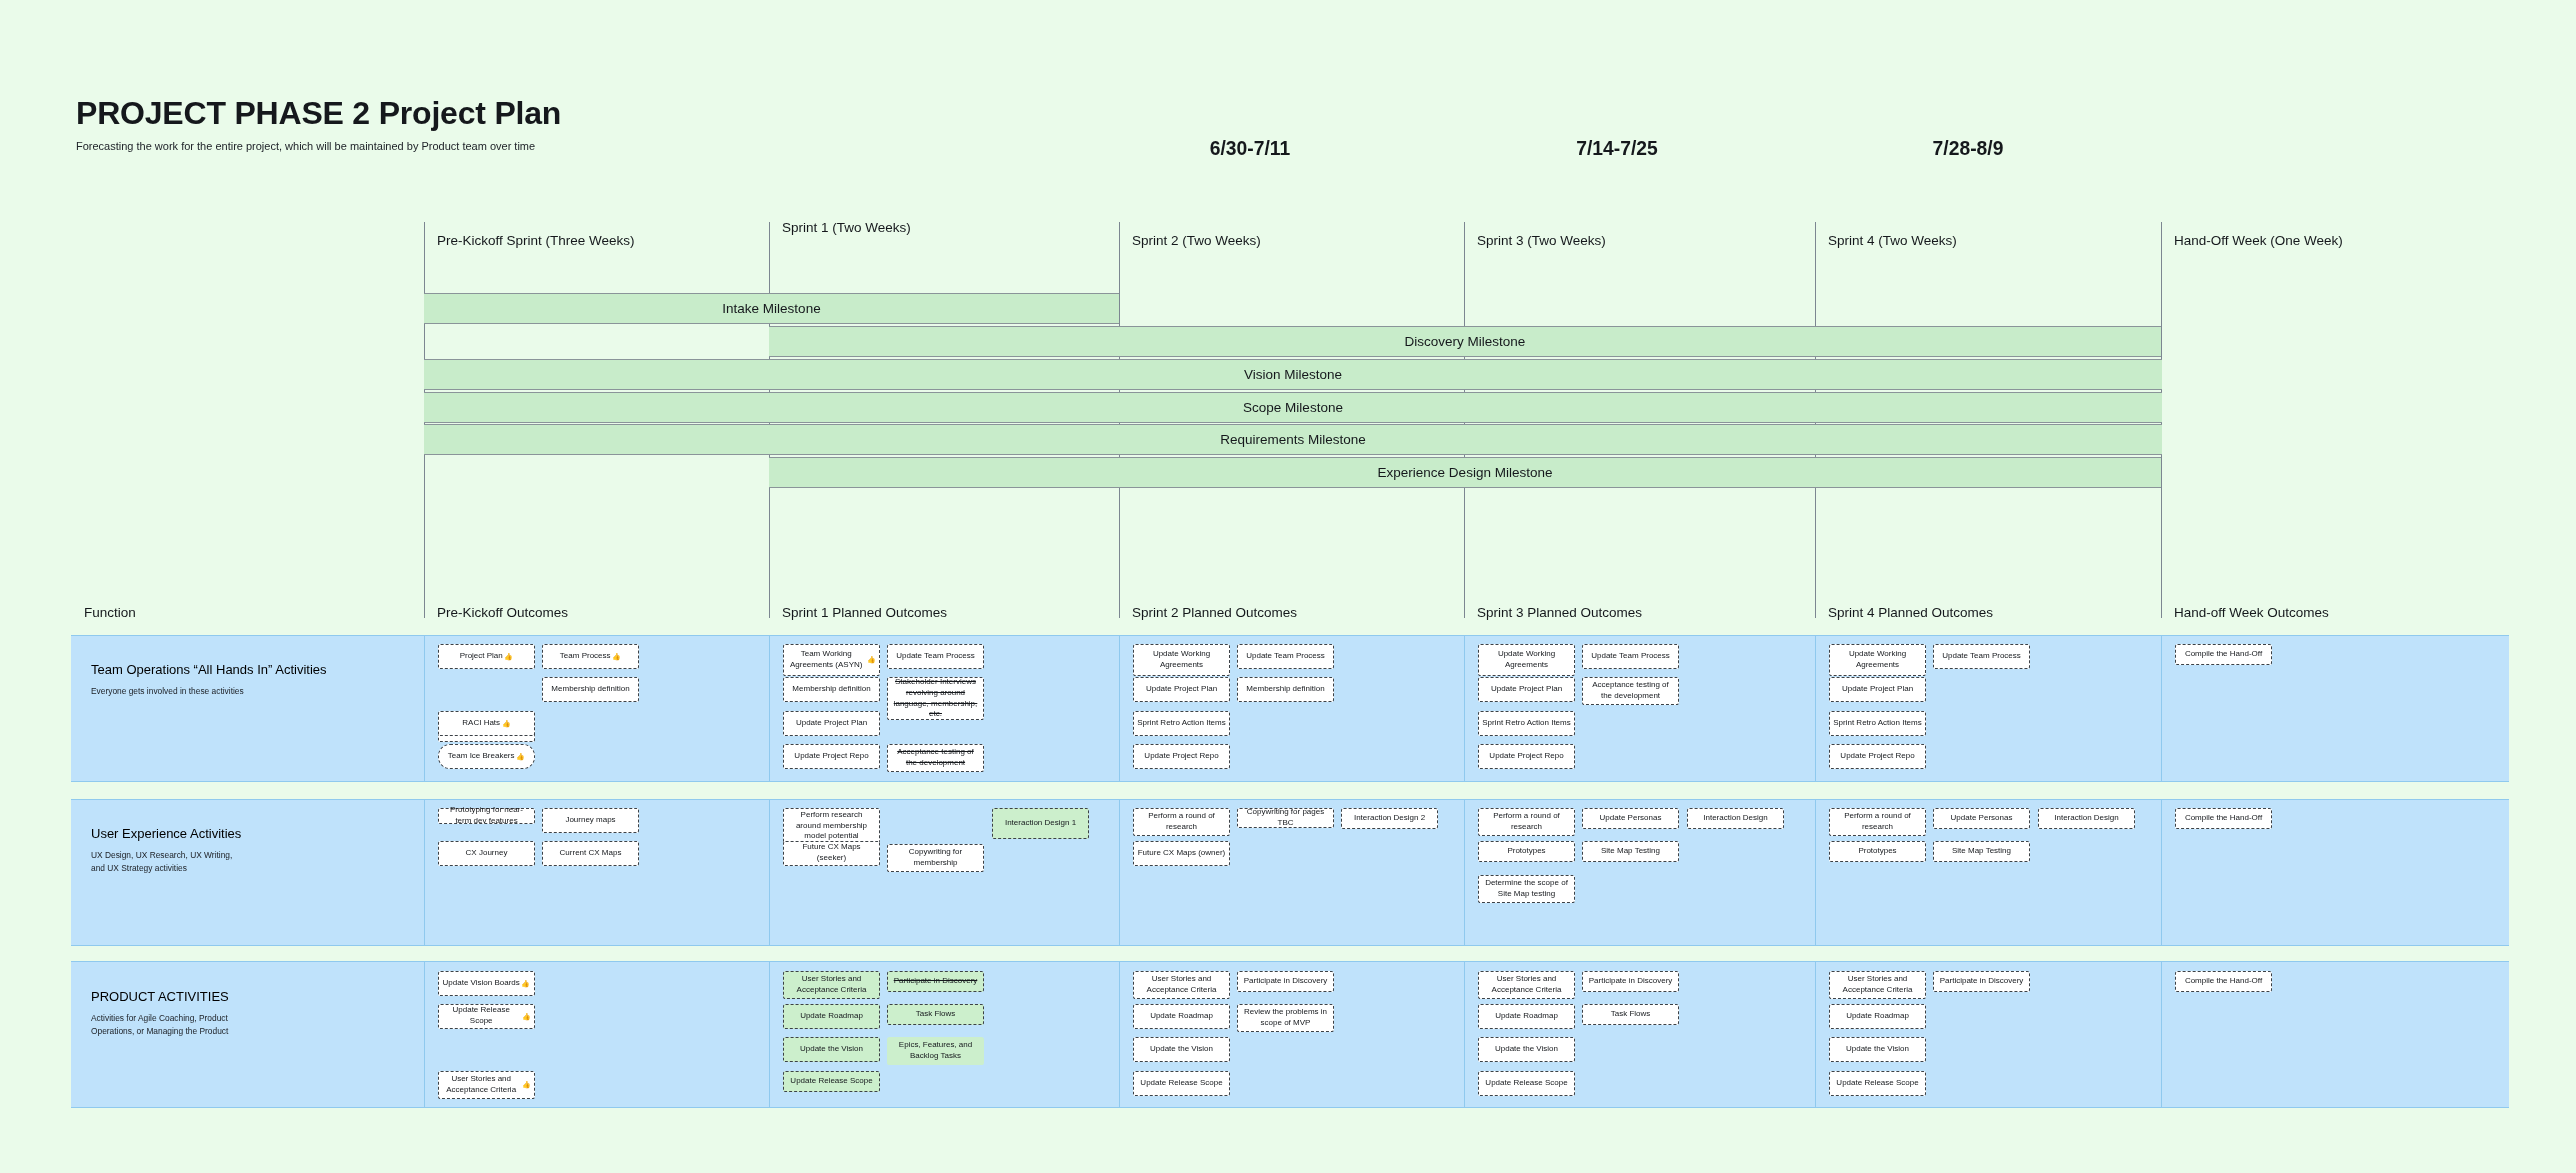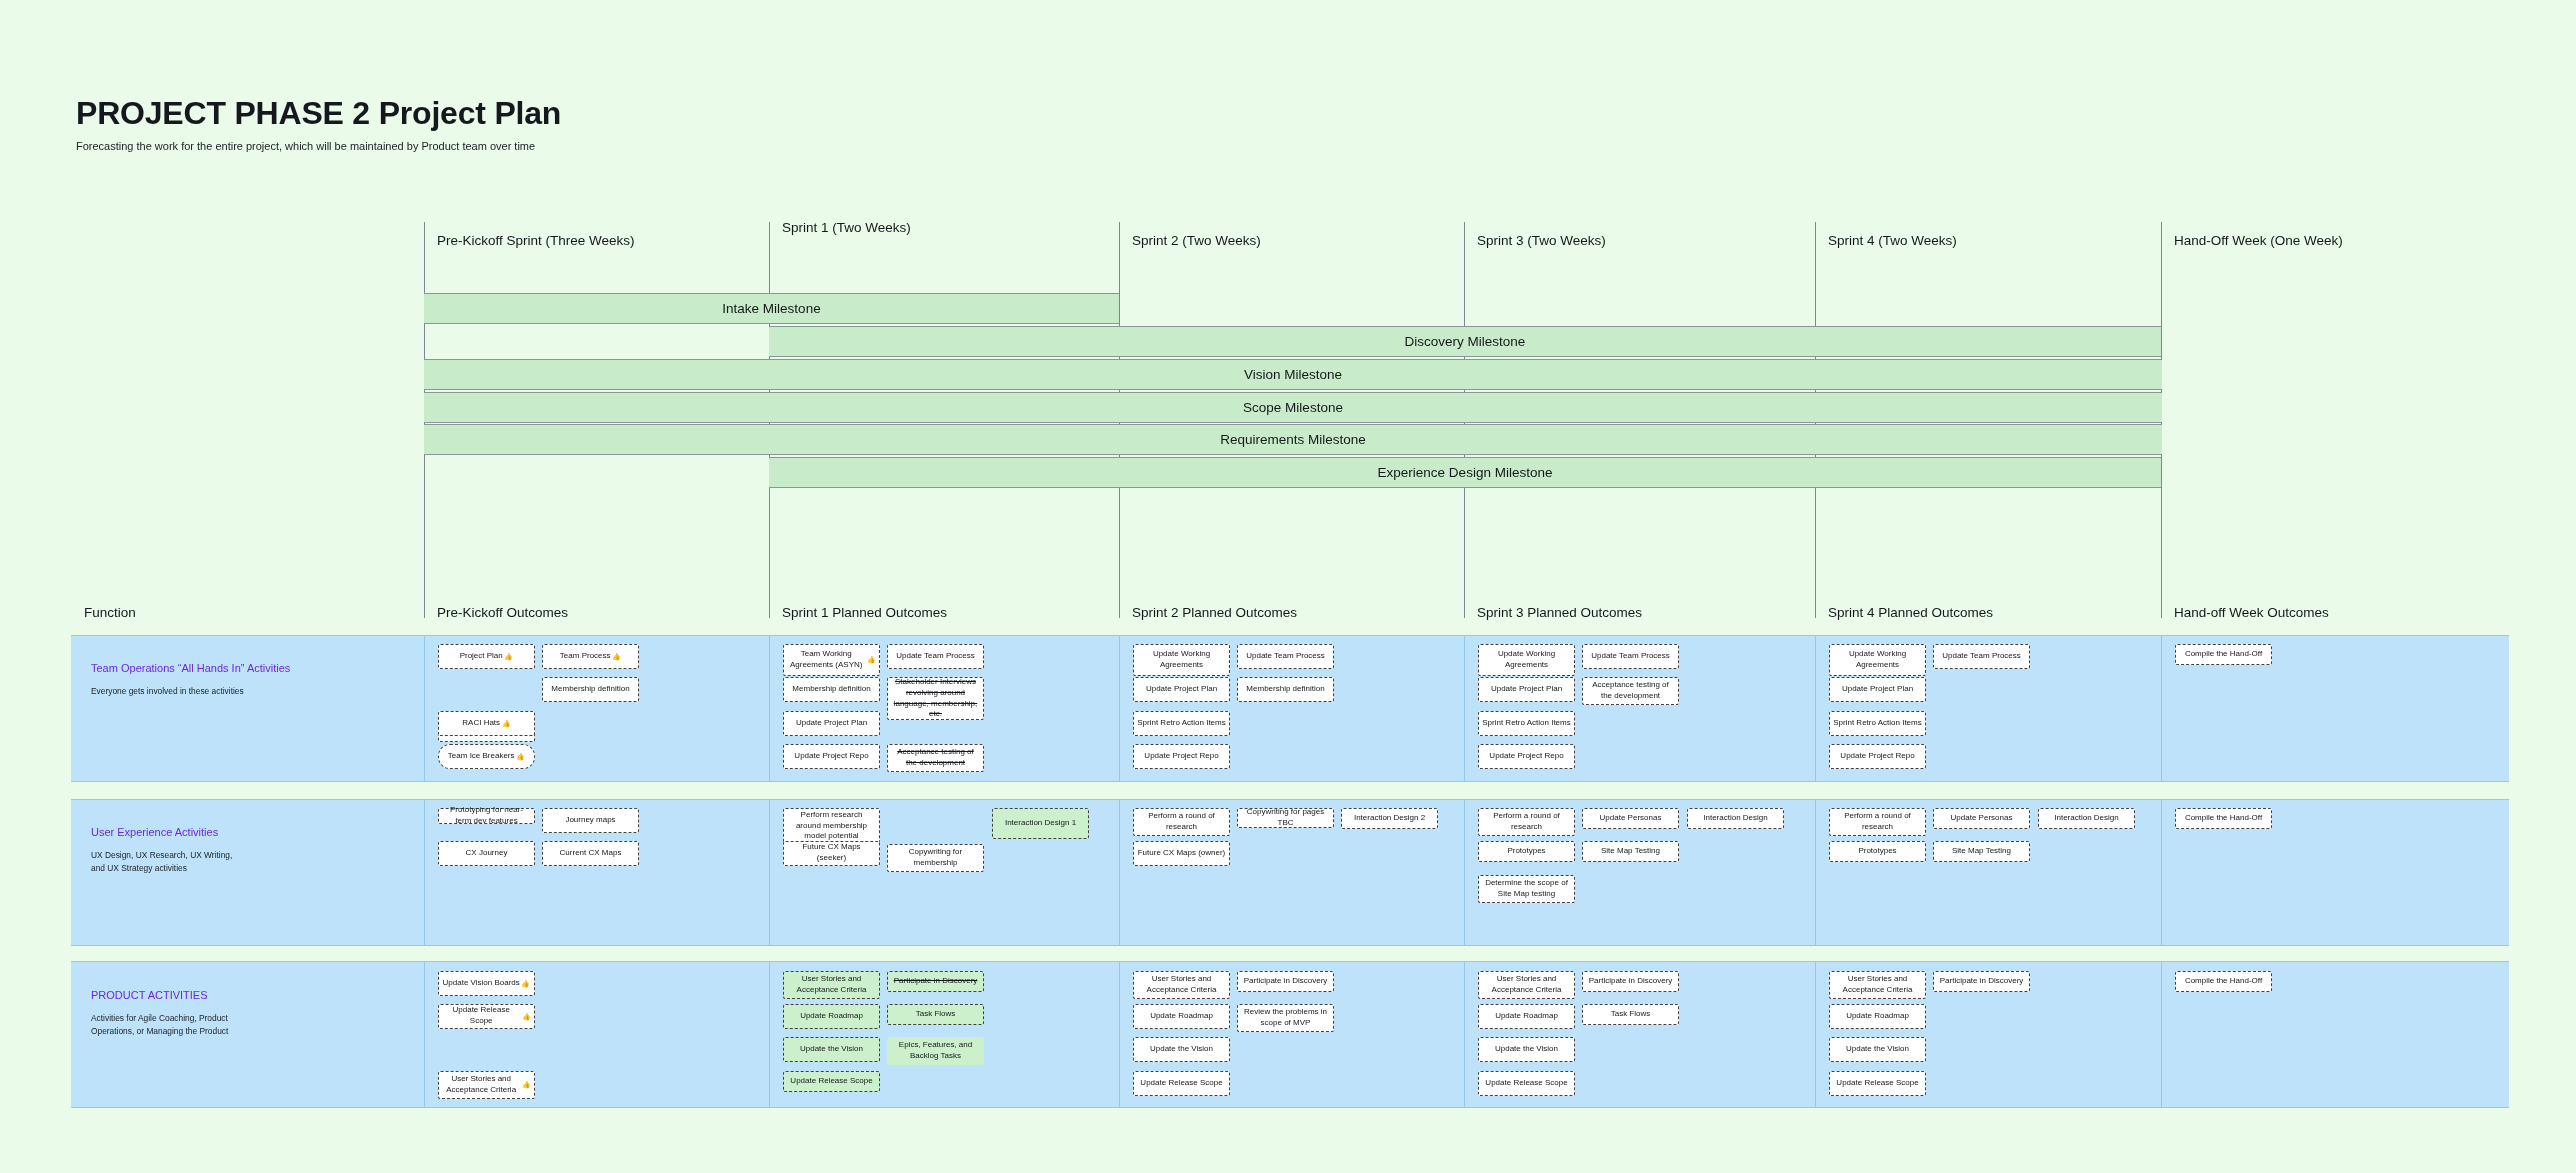--- a/index.html
+++ b/index.html
@@ -39,21 +39,21 @@
     display: flex; align-items: center; justify-content: center;
     font-size: 13.5px; color: #15181c;
   }
 
   
   .lane {
     position: absolute; background: #bfe2fb;
     border-top: 1.3px solid #8fc9ee; border-bottom: 1.3px solid #8fc9ee;
   }
   .lane-vrule { position: absolute; width: 0.6px; background: #8fc9ee; }
-  .lane-title { position: absolute; font-size: 11px; font-weight: 400; color: #6d28d9; }
+  .lane-title { position: absolute; font-size: 13px; font-weight: 400; color: #000000; }
   .lane-desc { position: absolute; font-size: 8.4px; line-height: 1.5; color: #20242a; }
 
   
   .card {
     position: absolute;
     background: #ffffff;
     border: 1px dashed #3c4146;
     border-radius: 2.6px;
     display: flex; align-items: center; justify-content: center;
     text-align: center;
@@ -73,20 +73,25 @@
 </head>
 <body>
 
 <div class="canvas">
 
   <div class="title-block">
     <div class="doc-title">PROJECT PHASE 2 Project Plan</div>
     <div class="doc-sub">Forecasting the work for the entire project, which will be maintained by Product team over time</div>
   </div>
 
+  <div class="dates" id="dates">
+      <div class="date-lbl" style="left: 1121px; width: 258px;">6/30-7/11</div>
+      <div class="date-lbl" style="left: 1488px; width: 258px;">7/14-7/25</div>
+      <div class="date-lbl" style="left: 1839px; width: 258px;">7/28-8/9</div>
+    </div>
 
   <div class="grid" id="grid">
       <div class="vrule" style="left: 424px; top: 222px; height: 396px;"></div>
       <div class="colhead" style="left: 437px; top: 233px;">Pre-Kickoff Sprint (Three Weeks)</div>
       <div class="vrule" style="left: 769px; top: 222px; height: 396px;"></div>
       <div class="colhead" style="left: 782px; top: 220px;">Sprint 1 (Two Weeks)</div>
       <div class="vrule" style="left: 1119px; top: 222px; height: 396px;"></div>
       <div class="colhead" style="left: 1132px; top: 233px;">Sprint 2 (Two Weeks)</div>
       <div class="vrule" style="left: 1464px; top: 222px; height: 396px;"></div>
       <div class="colhead" style="left: 1477px; top: 233px;">Sprint 3 (Two Weeks)</div>

